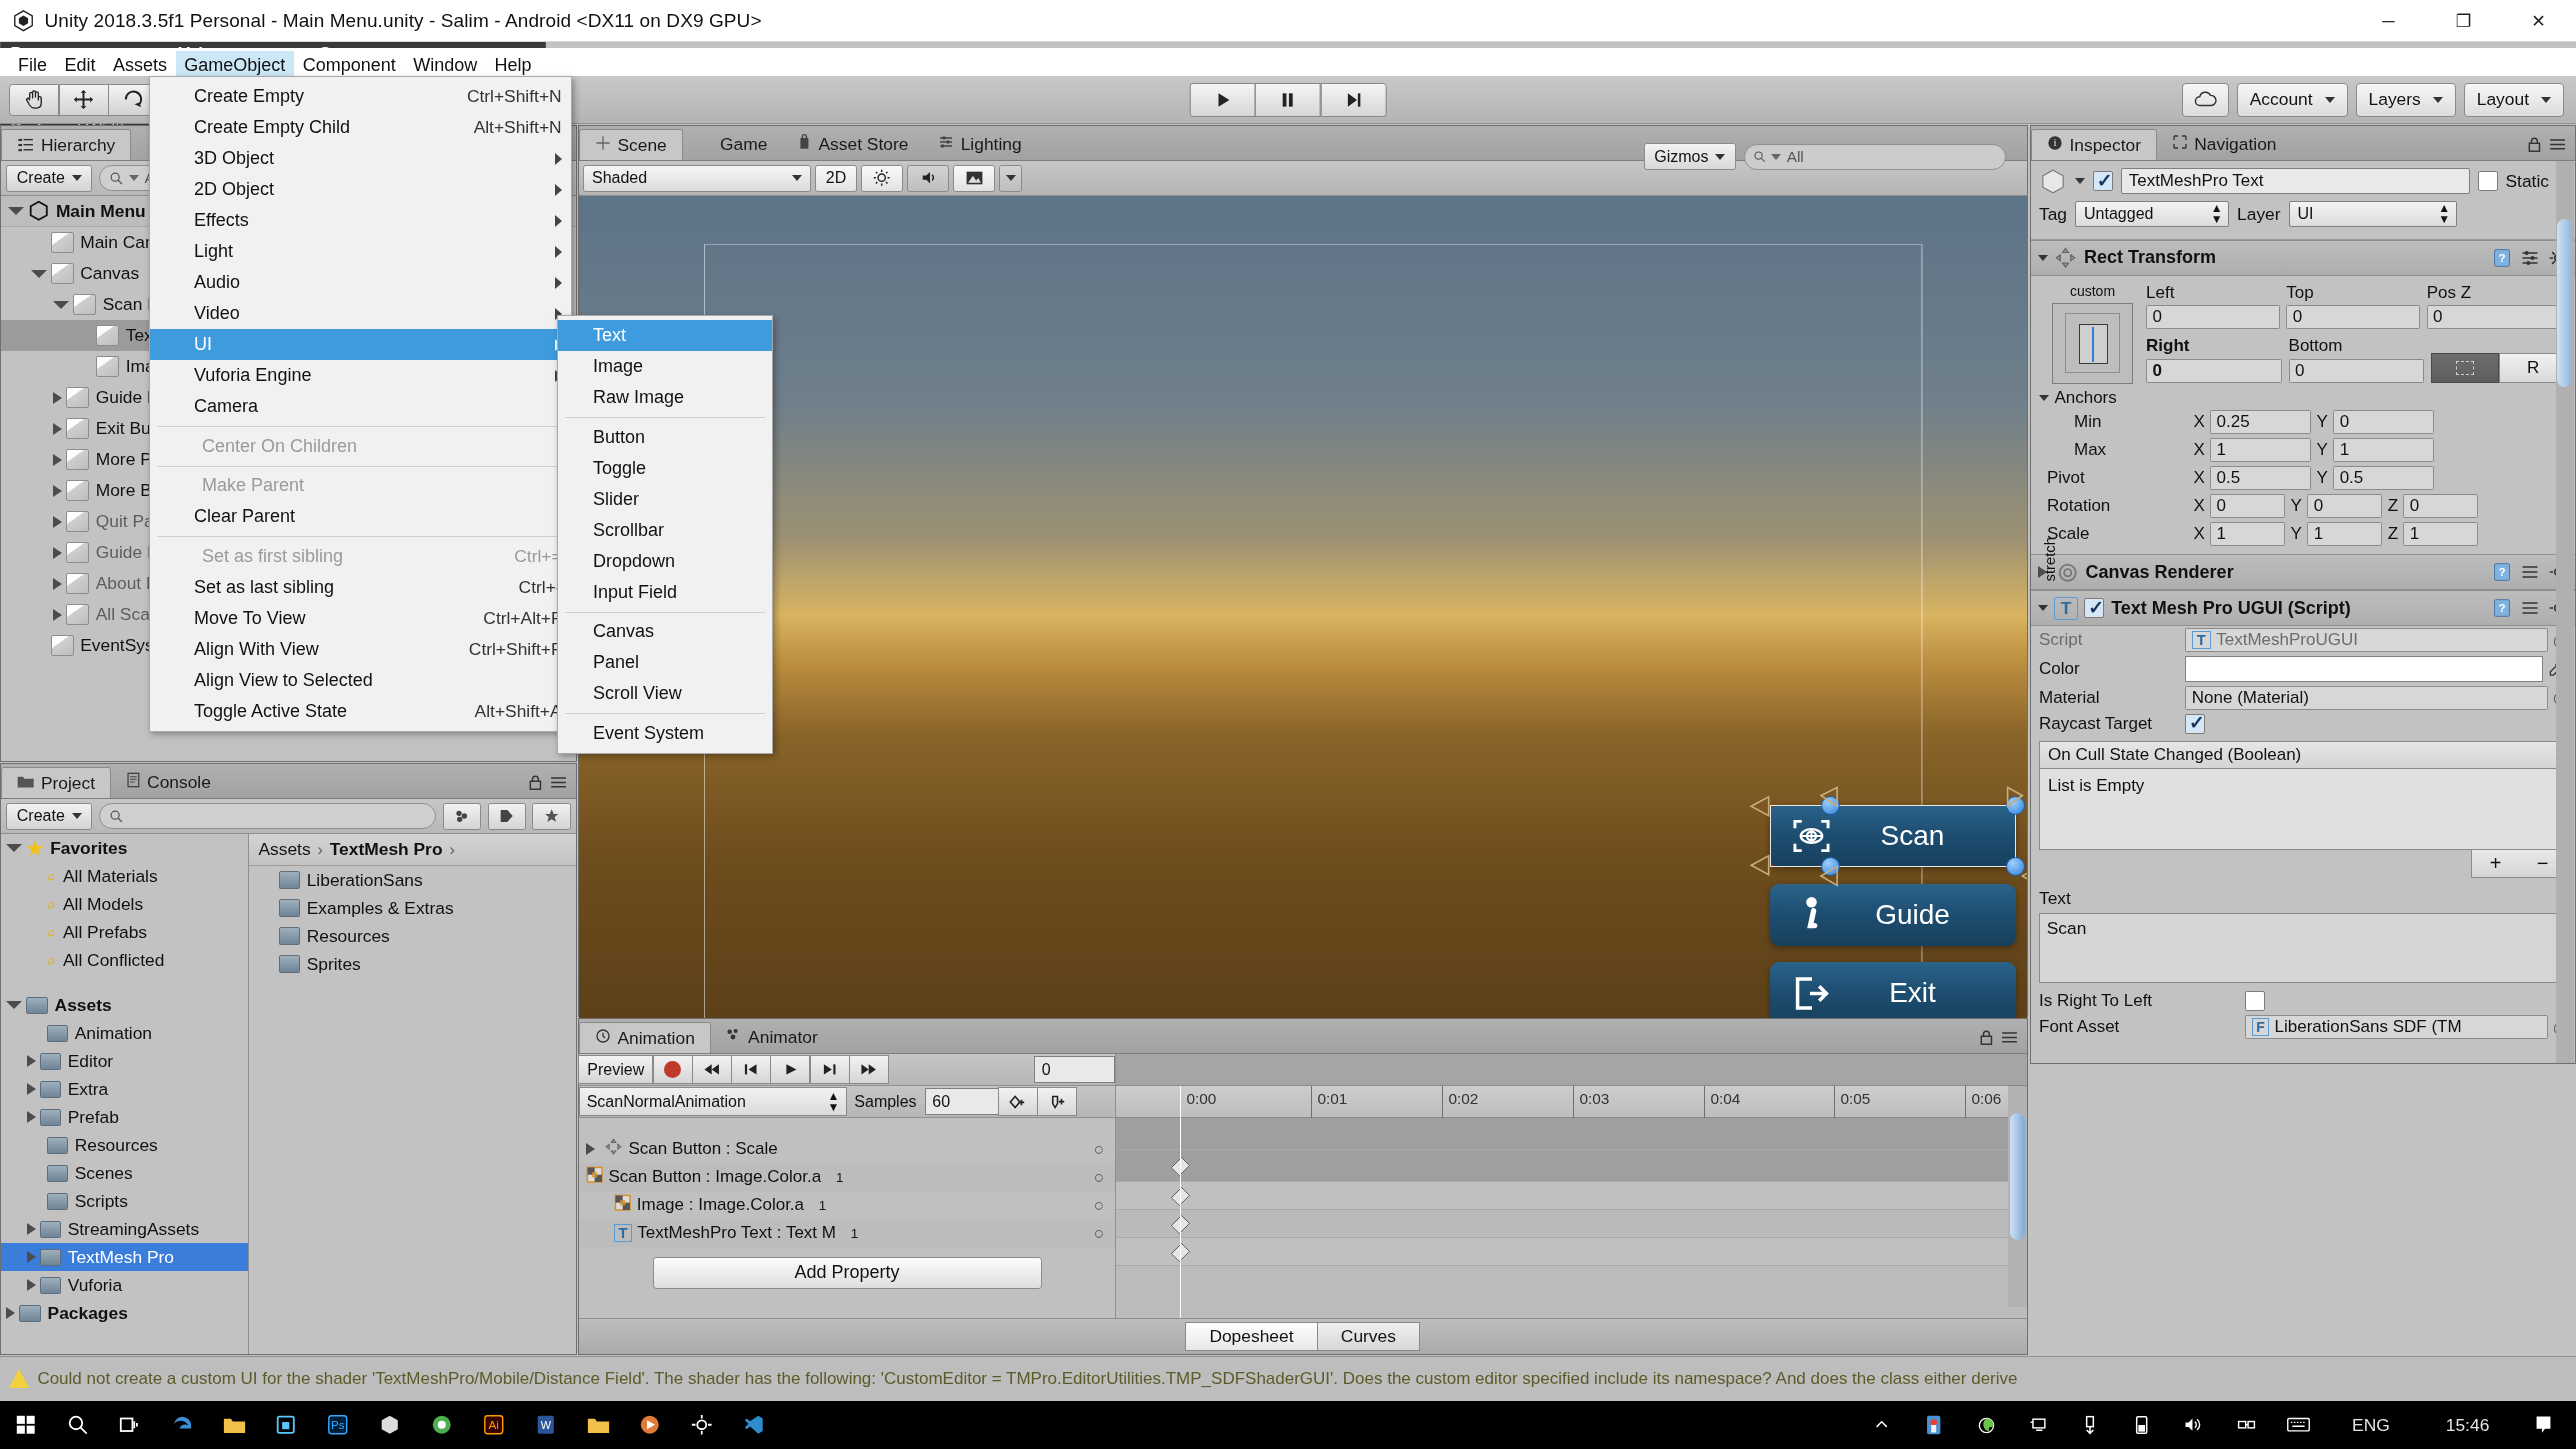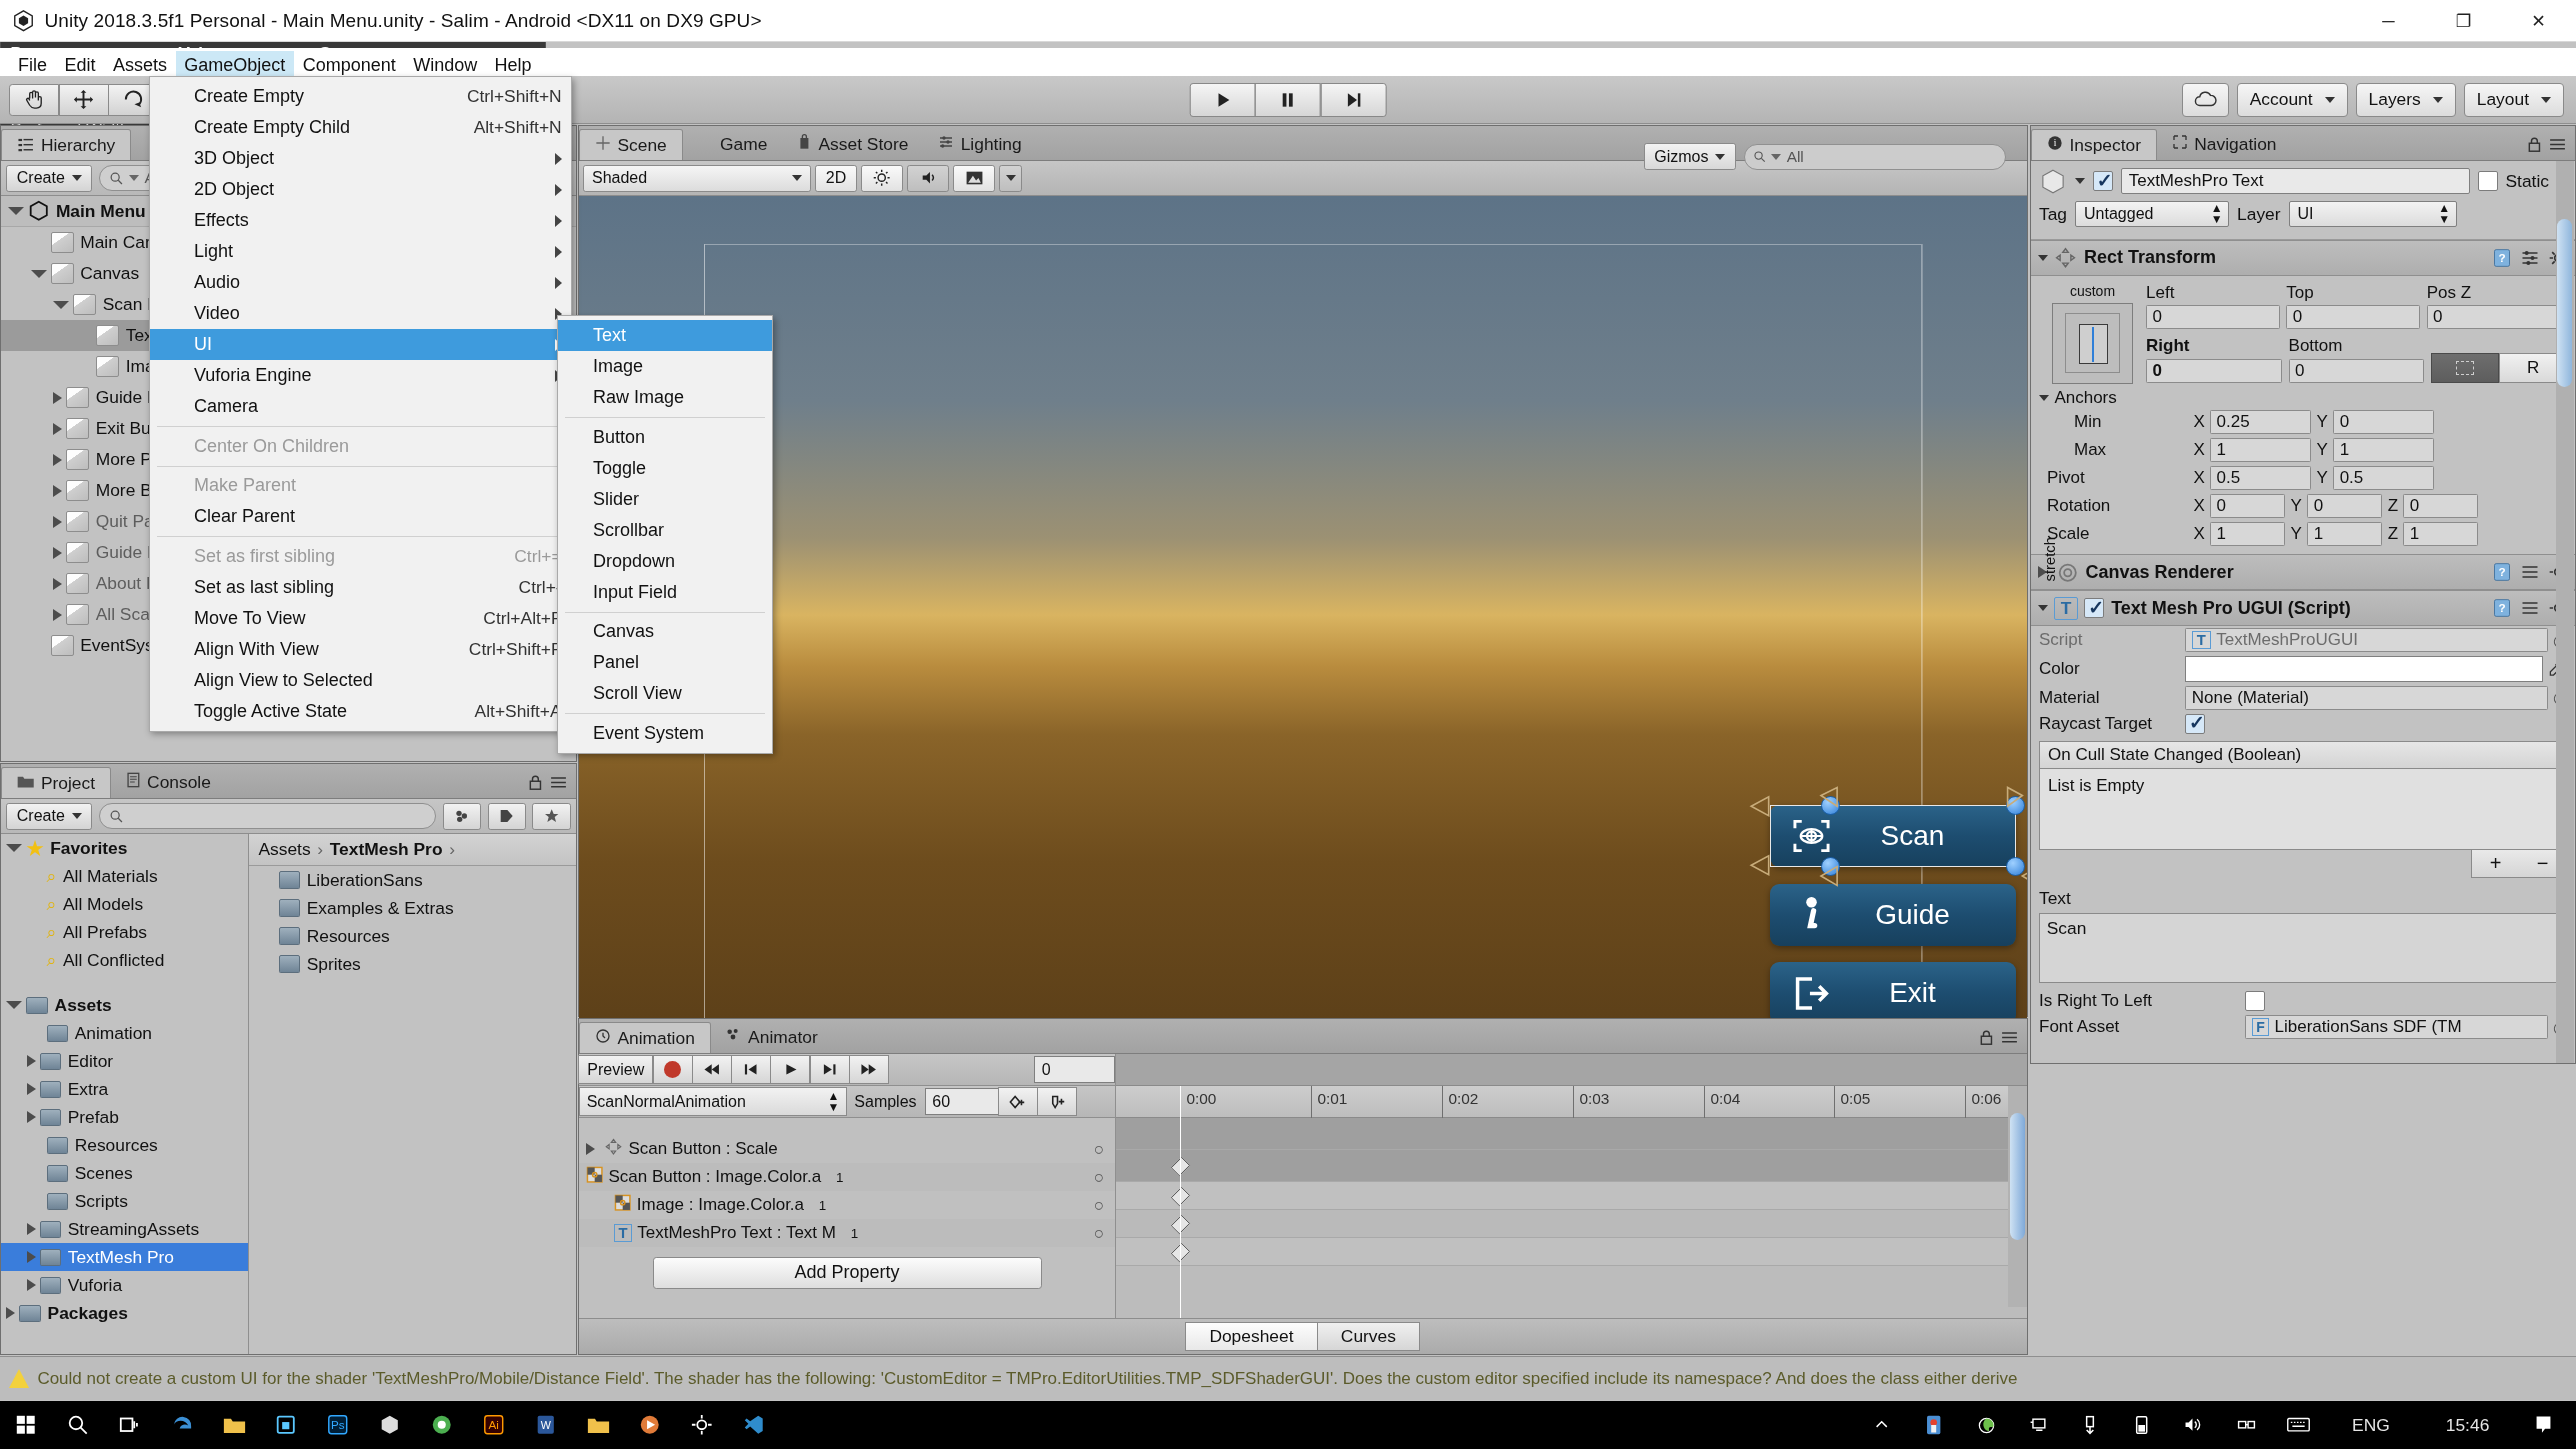--- a/index.html
+++ b/index.html
@@ -228,21 +228,21 @@
   .tb-ico{ width:40px;height:40px; margin:0 6px; display:flex; align-items:center; justify-content:center; color:#fff; font-size:20px;}
   .tray{ position:absolute; right:0; display:flex; align-items:center; height:48px; padding-right:6.7px; color:#fff;}
   .tray-txt{ font-size:17.4px; margin:0 28px; color:#e5e5e5;}
 
   
   .dropdown{
     position:absolute; background:#f1f1f1; border:0.7px solid #a9a9a9; box-shadow:2px 2.7px 6.7px rgba(0,0,0,.35);
     padding:4px 0; z-index:50;
   }
   .dd-item{ height:31px; display:flex; align-items:center; padding:0 9.4px 0 44px; font-size:18px; color:#111; position:relative; white-space:nowrap;text-align:center;}
-  .dd-item.dis{ color:#9a9a9a;}
+  .dd-item.dis{ color:#9a9a9a;margin-left:8px;}
   .dd-item.hi{ background:#3e9bdd; color:#fff;}
   .dd-item .sc{ margin-left:auto; padding-left:40px; font-size:17.4px; color:#333;}
   .dd-item.dis .sc{ color:#9a9a9a;}
   .dd-item .arrow{ position:absolute; right:9.4px; width:0;height:0;
     border-top:6px solid transparent;border-bottom:6px solid transparent;border-left:7.4px solid #444;}
   .dd-item.hi .arrow{ border-left-color:#fff;}
   .dd-sep{ height:0.7px; background:#d0d0d0; margin:4px 6.7px;}
 </style>
 </head>
 <body>

